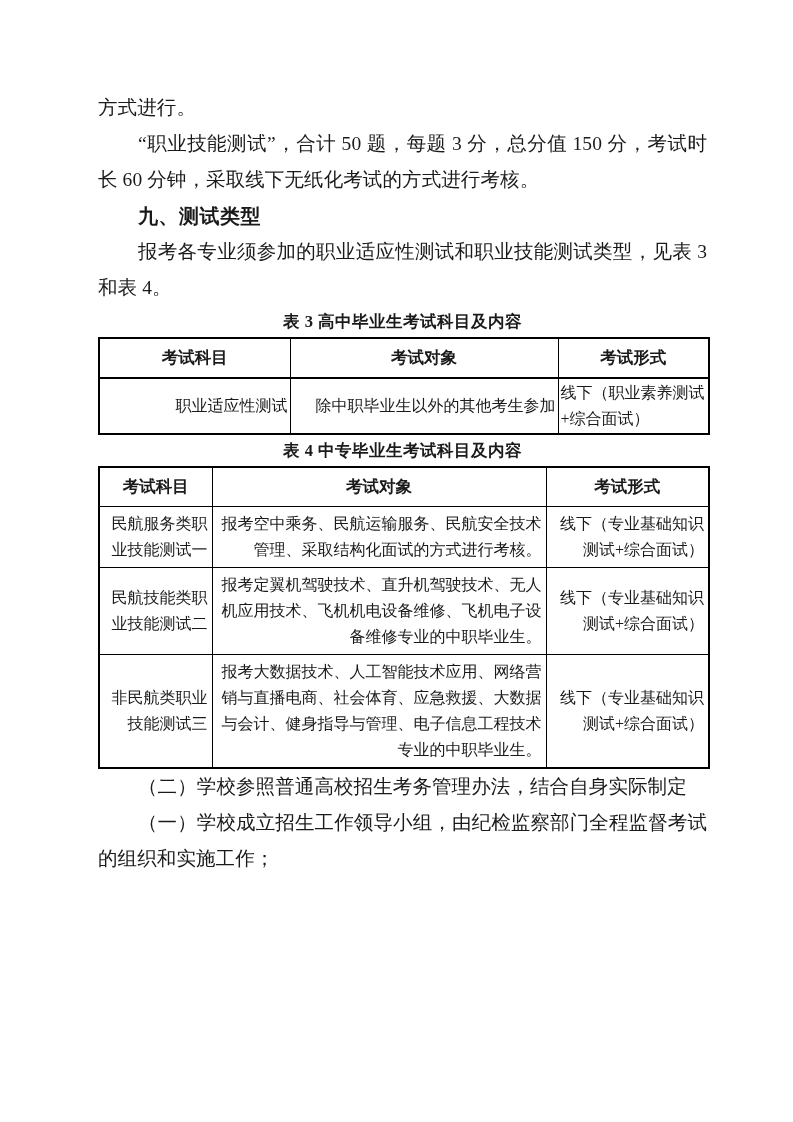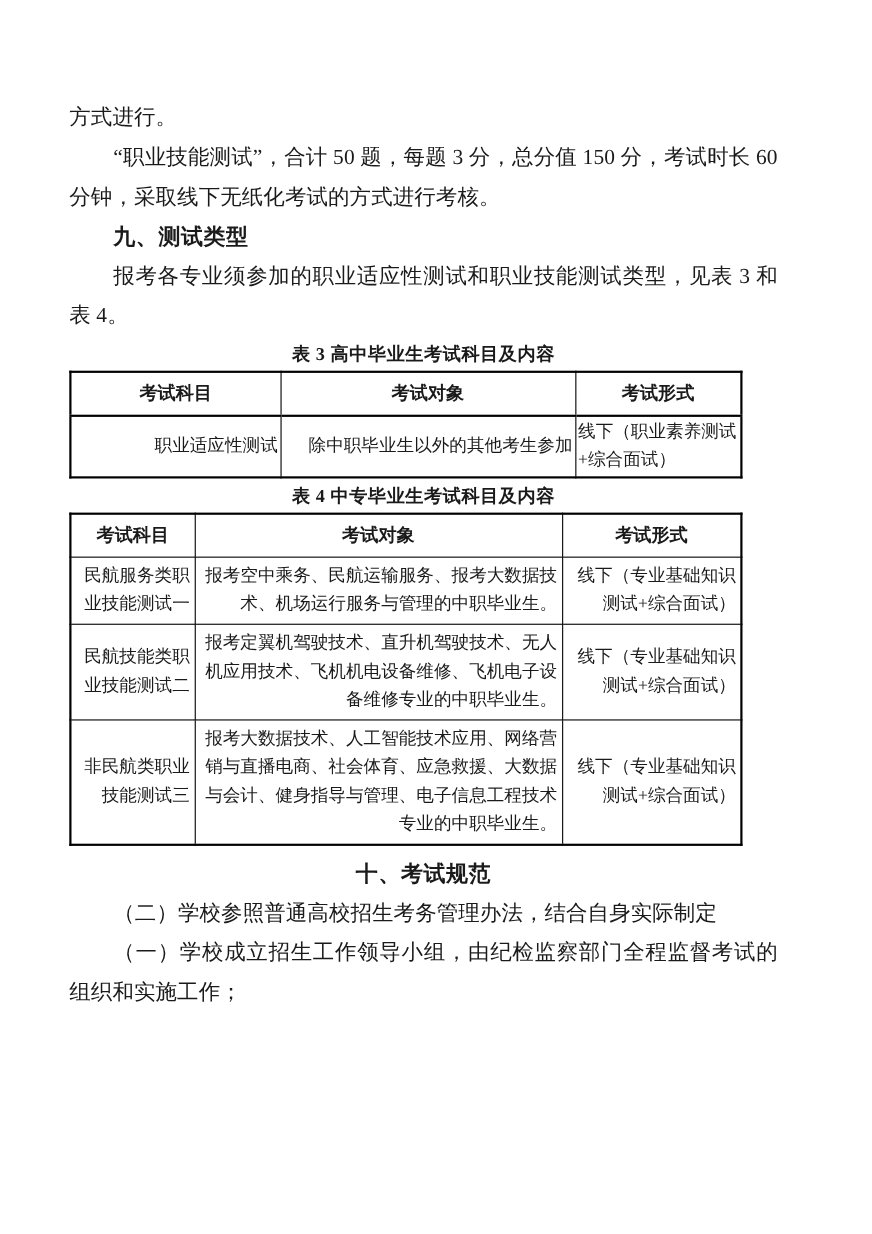--- a/index.html
+++ b/index.html
@@ -1,21 +1,21 @@
 <!DOCTYPE html>
 <html lang="zh"><head>
 <meta charset="utf-8">
 <style>
   html, body { margin: 0; padding: 0; background: #ffffff; }
   .page {
     position: relative;
     width: 793px;
     height: 1122px;
     box-sizing: border-box;
-    padding: 90px 86px 0 63px;
+    padding: 90px 86px 0 98px;
     background: #ffffff;
     color: #1a1a1a;
     font-family: "Liberation Serif", "DejaVu Serif", serif;
     overflow: hidden;
   }
   p.body {
     margin: 0;
     font-size: 19.5px;
     line-height: 36px;
     letter-spacing: 0.1px;
@@ -117,35 +117,34 @@
     <thead>
       <tr>
         <th>考试科目</th>
         <th>考试对象</th>
         <th>考试形式</th>
       </tr>
     </thead>
     <tbody>
       <tr>
         <td>民航服务类职业技能测试一</td>
-        <td>报考空中乘务、民航运输服务、报考大数据技术、机场运行服务与管理的中职毕业生。</td>
+        <td>报考空中乘务、民航运输服务、民航安全技术管理、采取结构化面试的方式进行考核。</td>
         <td>线下（专业基础知识测试+综合面试）</td>
       </tr>
       <tr>
         <td>民航技能类职业技能测试二</td>
         <td>报考定翼机驾驶技术、直升机驾驶技术、无人机应用技术、飞机机电设备维修、飞机电子设备维修专业的中职毕业生。</td>
         <td>线下（专业基础知识测试+综合面试）</td>
       </tr>
       <tr>
         <td>非民航类职业技能测试三</td>
         <td>报考大数据技术、人工智能技术应用、网络营销与直播电商、社会体育、应急救援、大数据与会计、健身指导与管理、电子信息工程技术专业的中职毕业生。</td>
         <td>线下（专业基础知识测试+综合面试）</td>
       </tr>
     </tbody>
   </table>
 
-  <h2 class="sec-heading center">十、考试规范</h2>
 
   <p class="body indent">（二）学校参照普通高校招生考务管理办法，结合自身实际制定</p>
 
   <p class="body indent">（一）学校成立招生工作领导小组，由纪检监察部门全程监督考试的组织和实施工作；</p>
 
 </div>
 
 </body></html>

